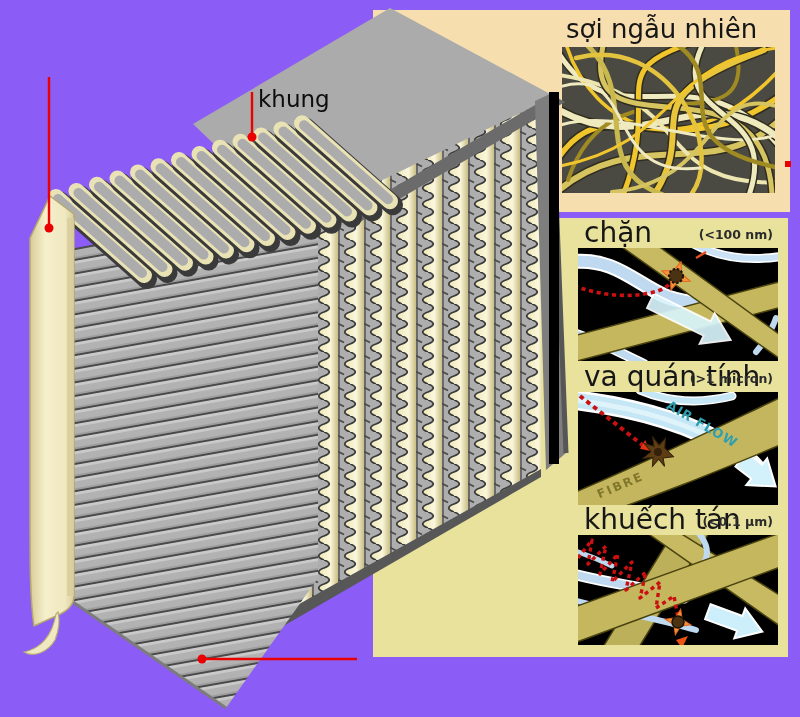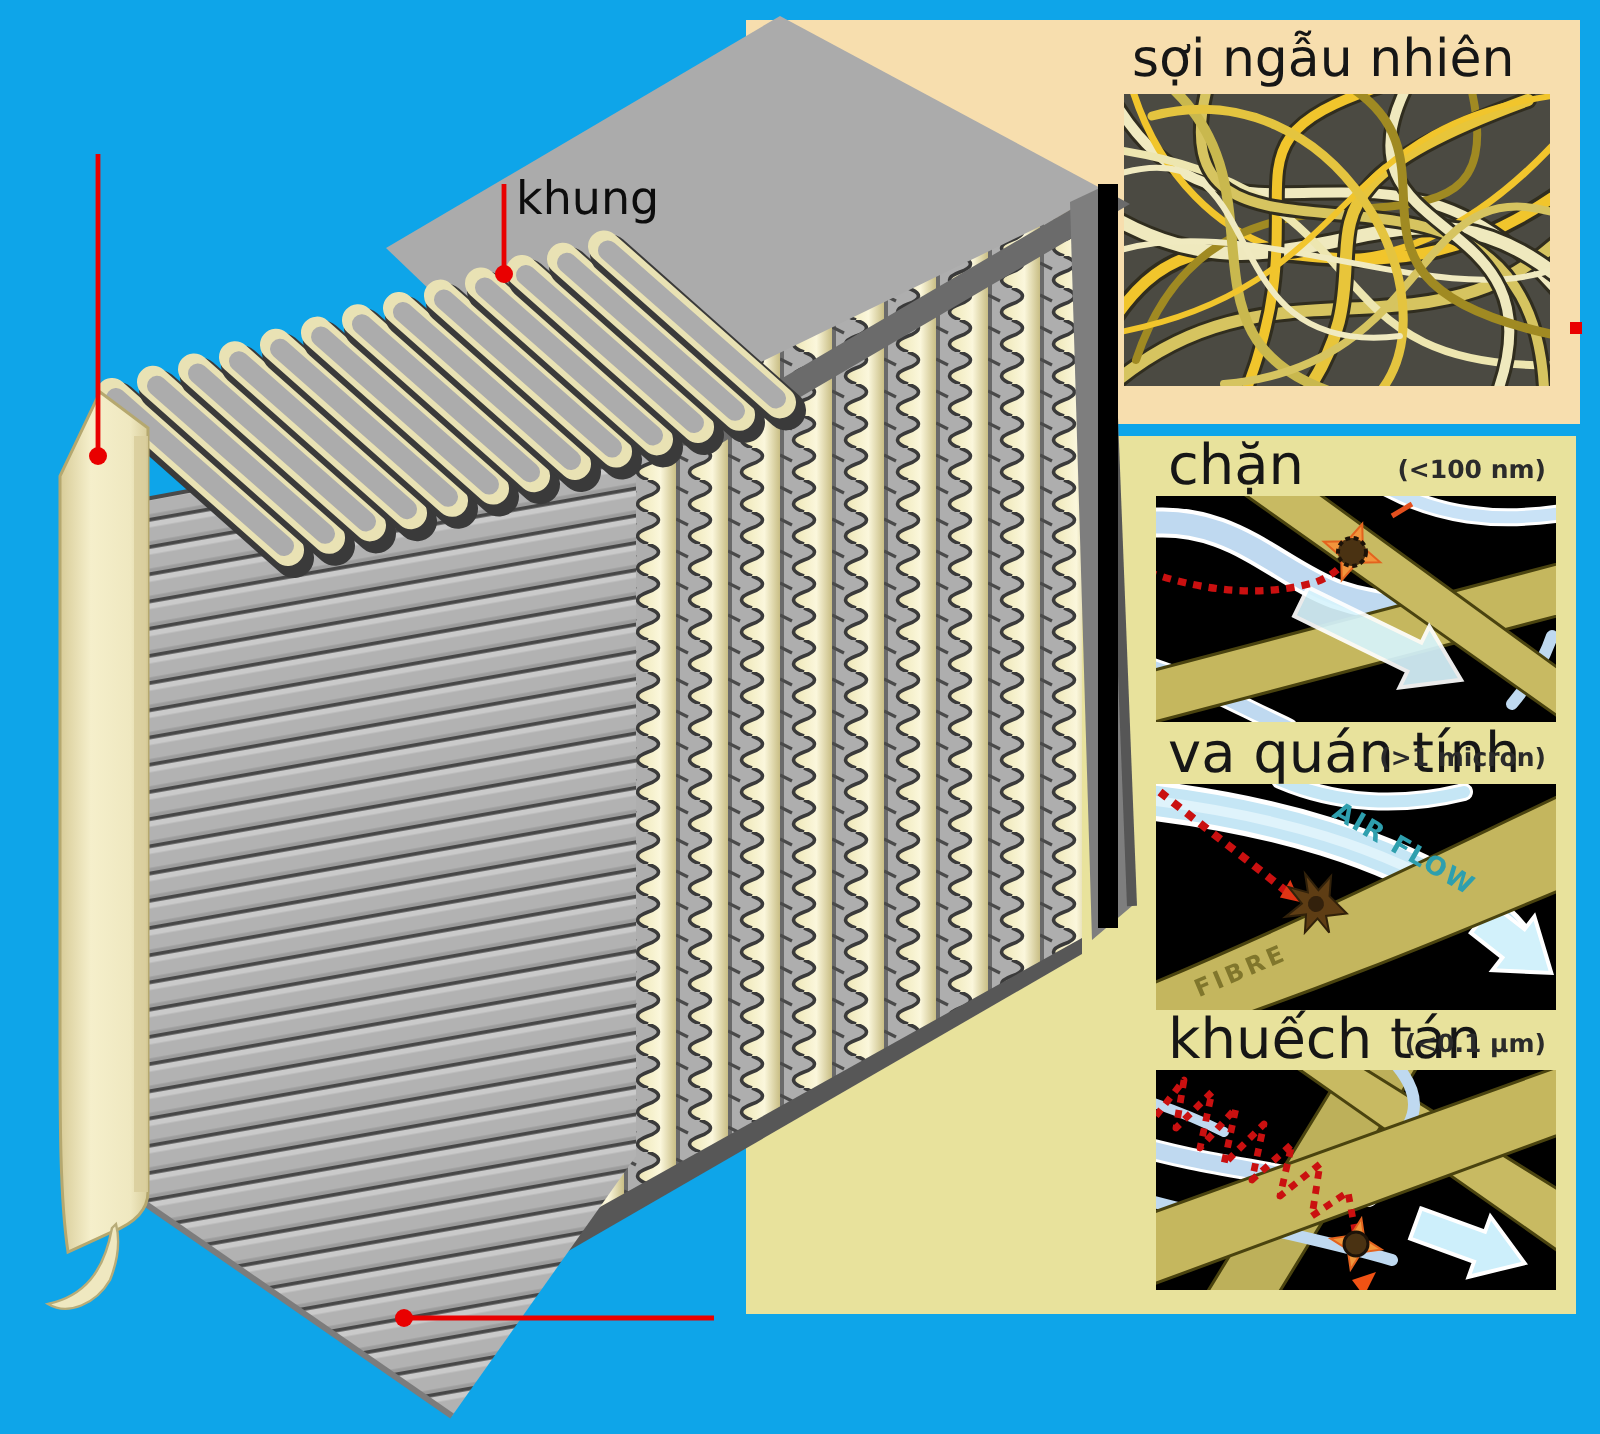--- a/index.html
+++ b/index.html
@@ -1,16 +1,16 @@
 <!DOCTYPE html>
 <html><head>
 <meta charset="utf-8">
 <style>
   html,body{margin:0;padding:0;background:#000;}
-  .stage{position:relative;width:800px;height:717px;background:#0ea5e9;overflow:hidden;}
+  .stage{position:relative;width:800px;height:717px;background:#8b5cf6;overflow:hidden;}
   svg{display:block;}
   text{font-family:"DejaVu Sans","Liberation Sans",sans-serif;}
   .panel-title{font-size:28px;fill:#161616;}
   .fiber-title{font-size:26px;fill:#161616;}
   .size-label{font-size:12.5px;font-weight:bold;fill:#2b2b2b;}
   .khung-label{font-size:23px;fill:#0d0d0d;}
   .airflow-label{font-size:13px;font-weight:bold;fill:#2e9fae;letter-spacing:1px;}
   .fibre-label{font-size:12px;font-weight:bold;fill:#80762c;letter-spacing:2px;}
 </style>
 </head>

